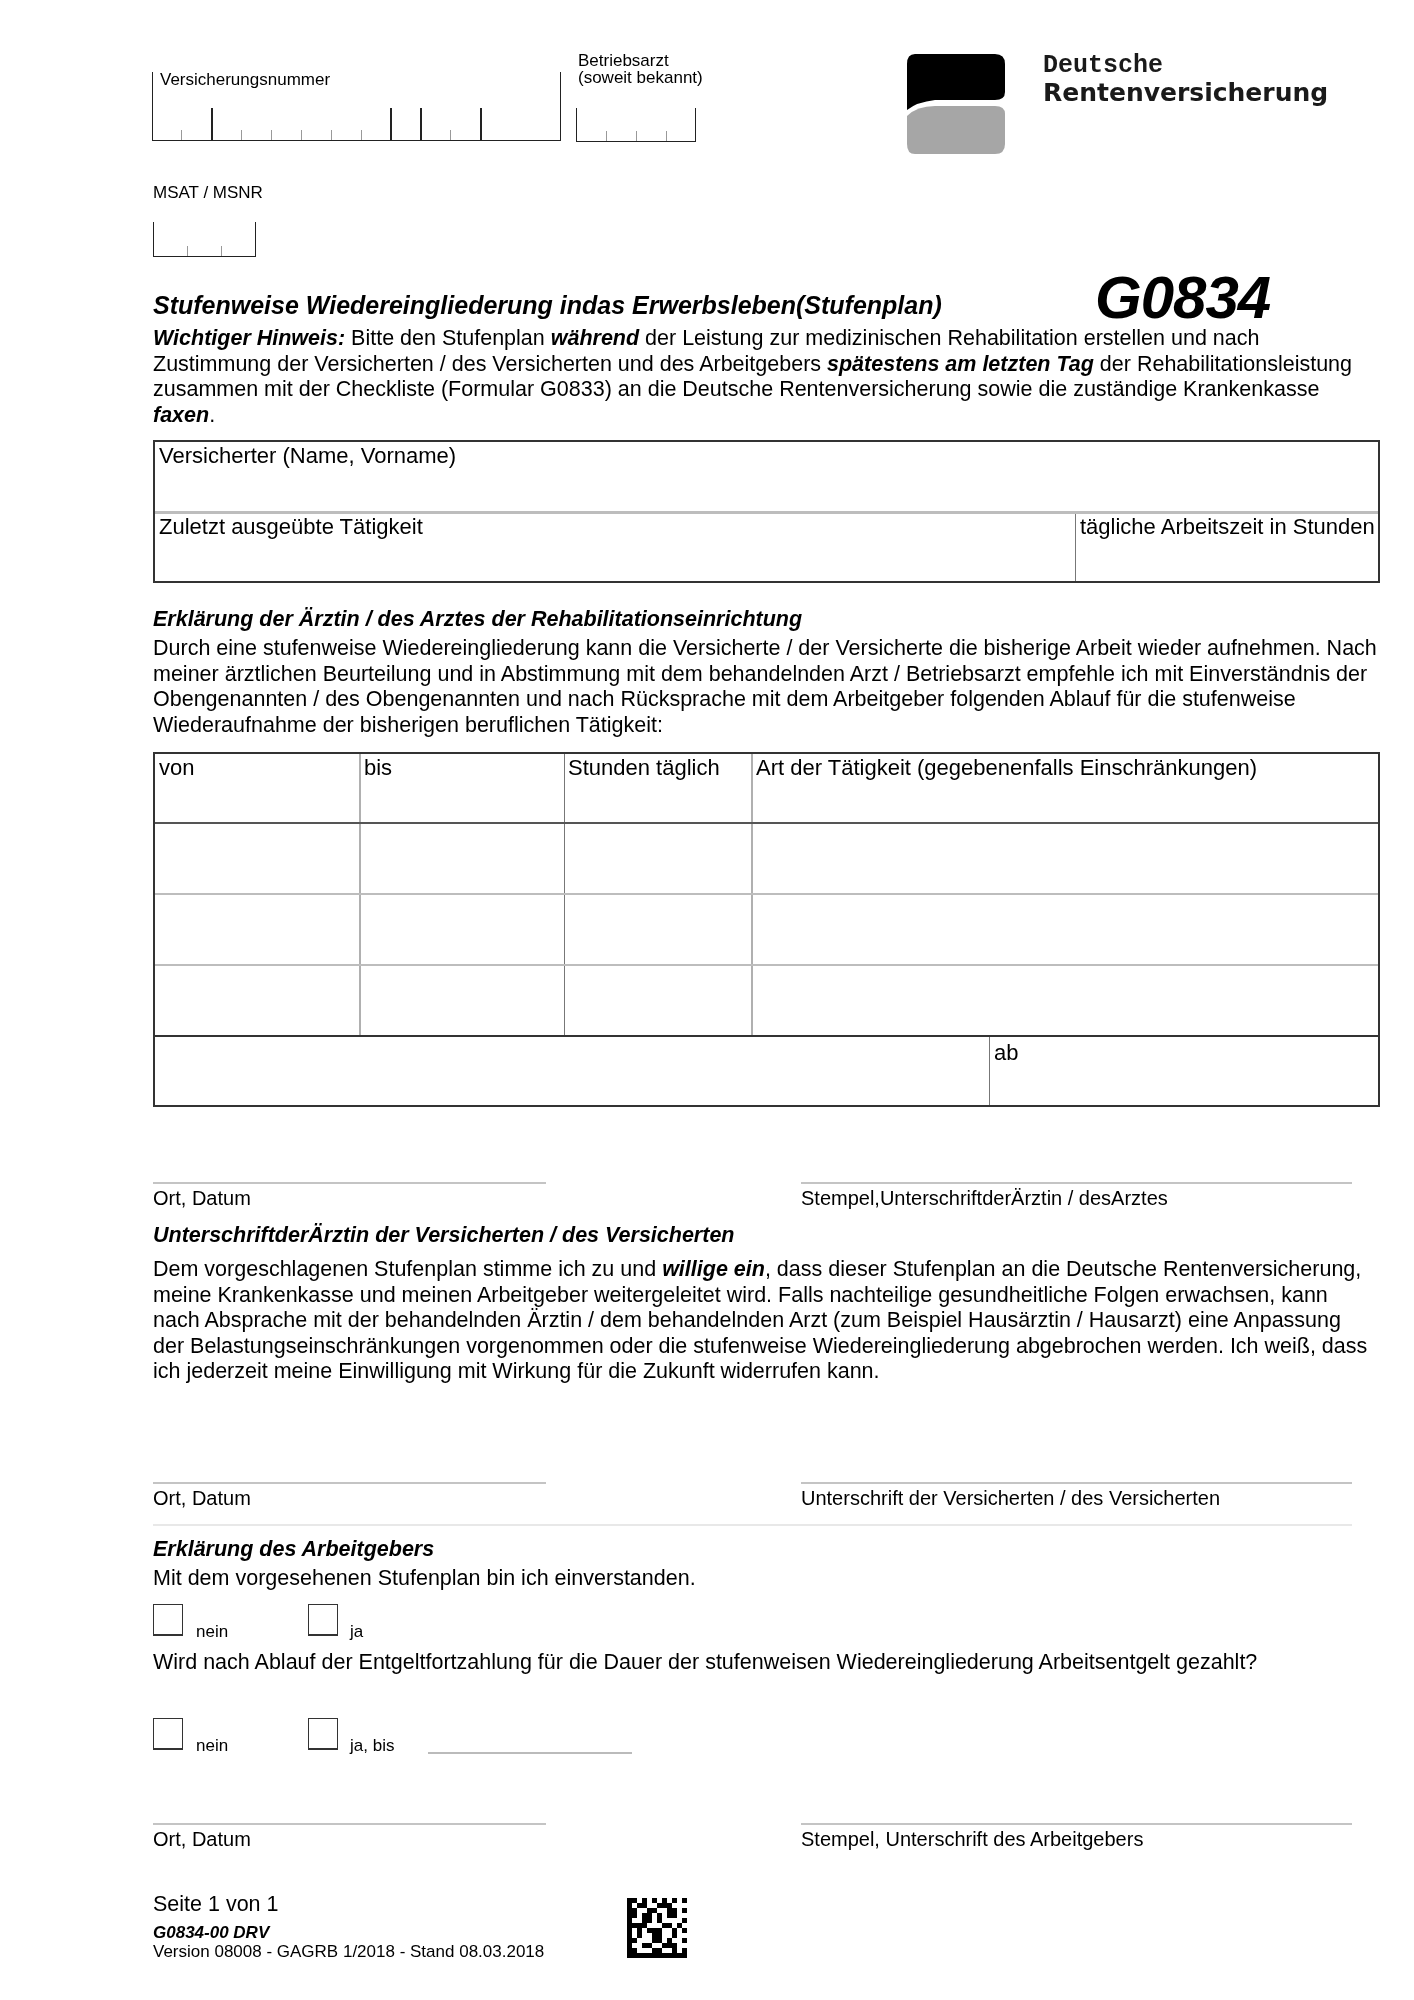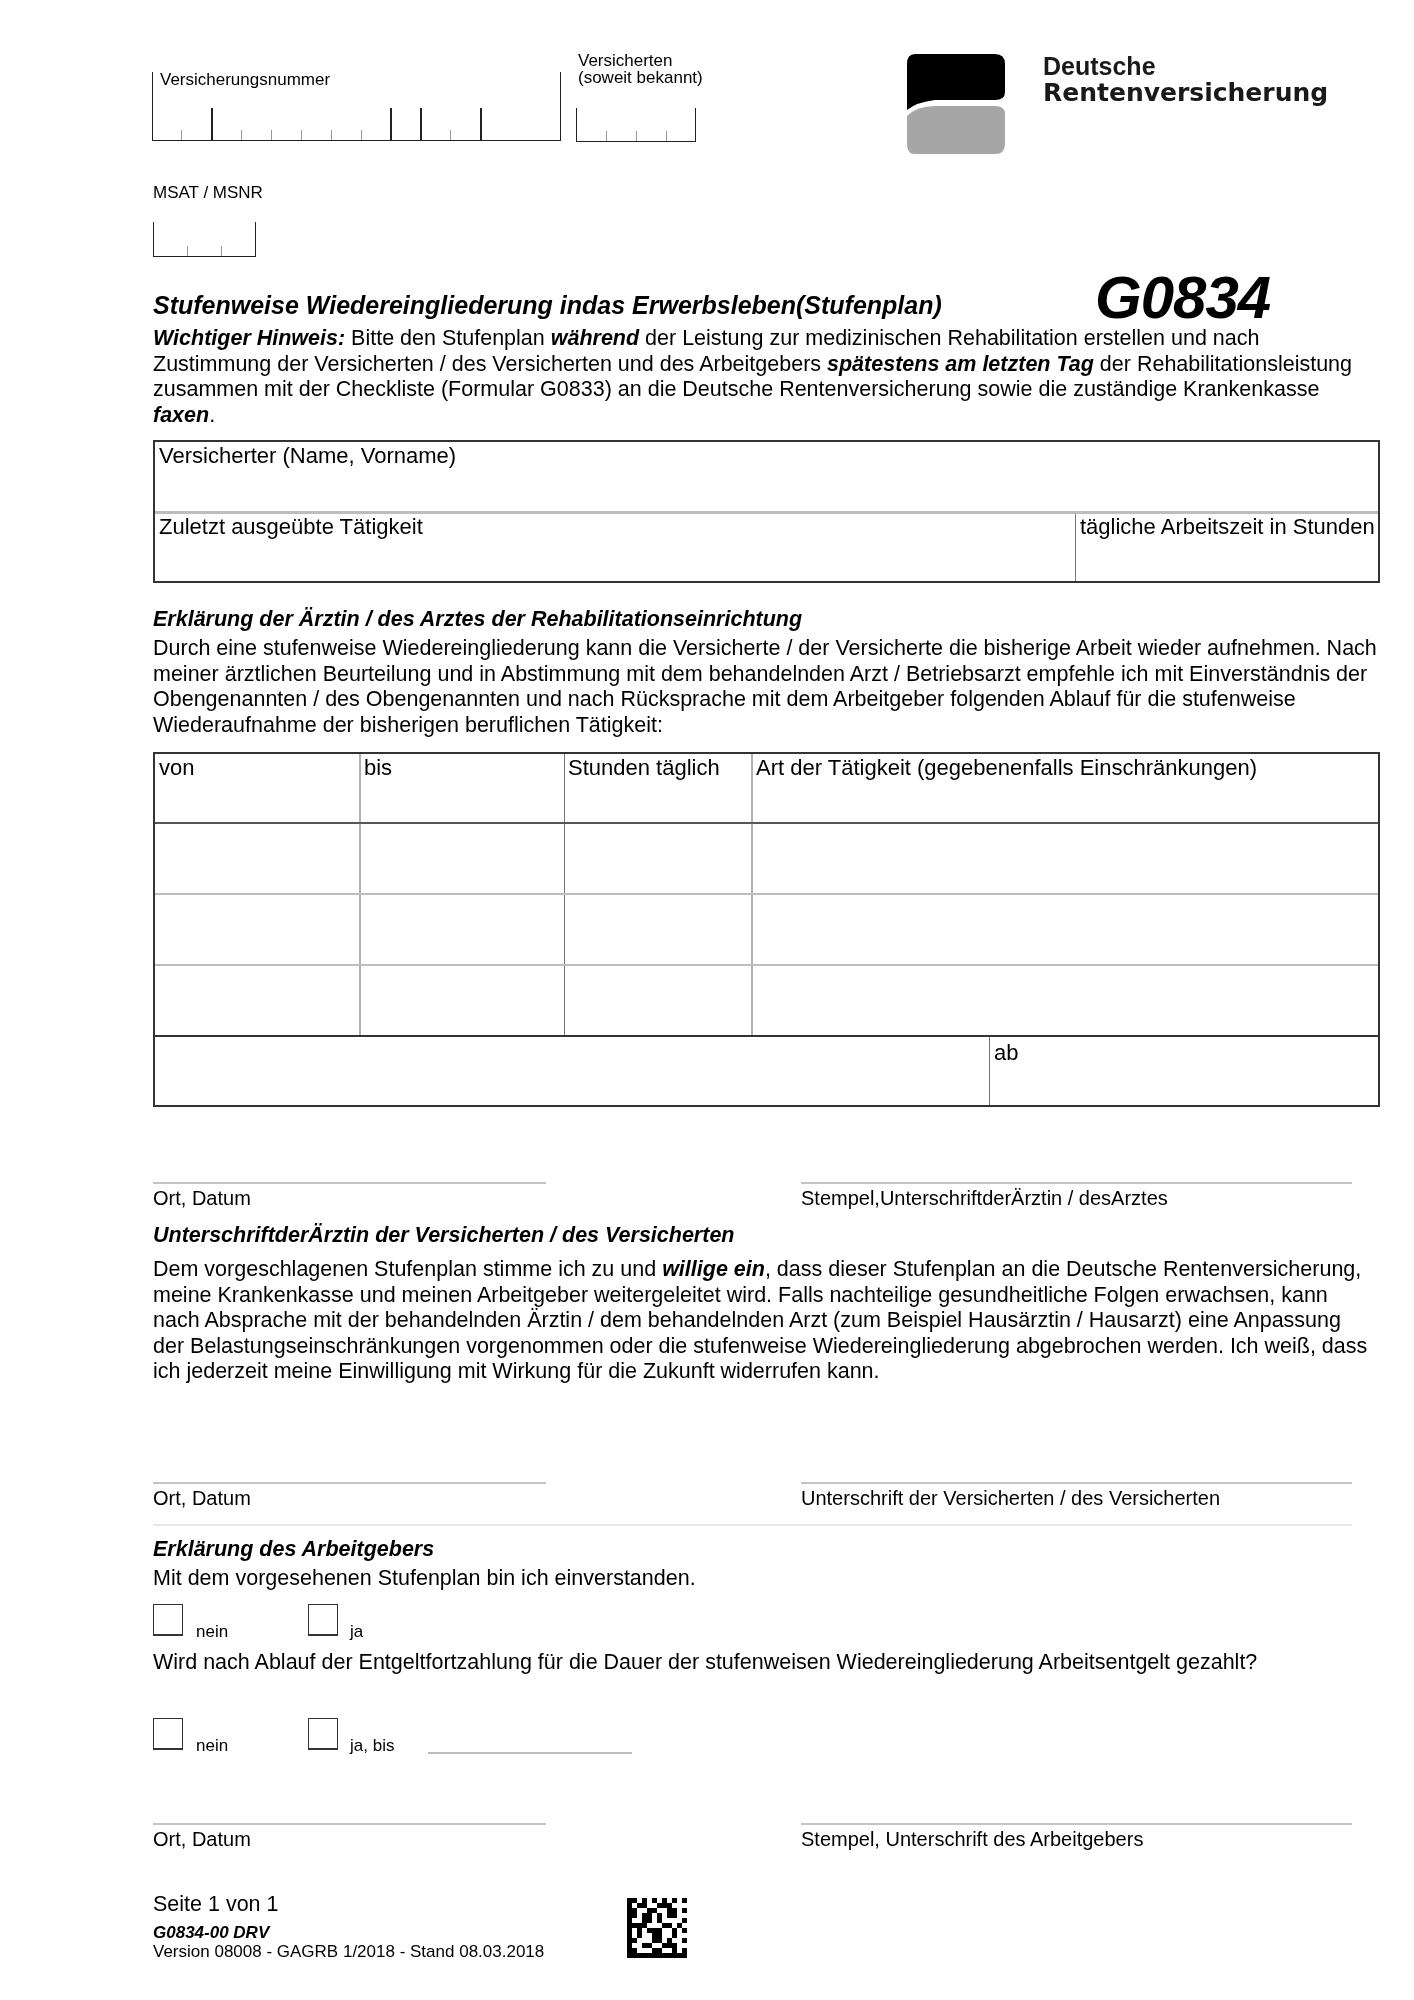--- a/index.html
+++ b/index.html
@@ -37,35 +37,35 @@
   <div class="tick" style="left:148px"></div>
   <div class="tick" style="left:178px"></div>
   <div class="tick" style="left:208px"></div>
   <div class="tick major" style="left:237px"></div>
   <div class="tick major" style="left:267px"></div>
   <div class="tick" style="left:297px"></div>
   <div class="tick major" style="left:327px"></div>
 </div>
 
 <div class="abs lbl" style="left:578px; top:52px; line-height:17px;">
-  <div>Versicherten</div>
+  <div>Betriebsarzt</div>
   <div>(soweit bekannt)</div>
 </div>
 <div class="comb" style="left:576px; top:108px; width:118px; height:33px;">
   <div class="tick" style="left:29px"></div>
   <div class="tick" style="left:59px"></div>
   <div class="tick" style="left:89px"></div>
 </div>
 
 <div class="abs" style="left:905px; top:50px; width:400px; height:110px;">
   <svg width="104" height="106" viewBox="0 0 104 106" style="position:absolute; left:0; top:0;">
     <path d="M10,4 H90 Q100,4 100,14 V42 Q100,50 90,50 H30 Q12,52 2,60 V14 Q2,4 10,4 Z" fill="#000"></path>
     <path d="M2,66 Q12,56 30,56 H90 Q100,56 100,64 V94 Q100,104 90,104 H10 Q2,104 2,94 Z" fill="#a6a6a6"></path>
   </svg>
-  <div style="position:absolute; left:138px; top:2px; font-family:Liberation Sans, sans-serif; font-weight:bold; font-size:25px; line-height:28px; color:#1a1a1a;">Deutsche</div>
+  <div style="position:absolute; left:138px; top:2px; font-family:Liberation Mono, monospace; font-weight:bold; font-size:25px; line-height:28px; color:#1a1a1a;">Deutsche</div>
   <div style="position:absolute; left:138px; top:29px; font-family:'DejaVu Sans', sans-serif; font-weight:bold; font-size:25px; line-height:28px; color:#1a1a1a;">Rentenversicherung</div>
 </div>
 
 <div class="abs lbl" style="left:153px; top:183px;">MSAT / MSNR</div>
 <div class="comb" style="left:153px; top:222px; width:101px; height:34px;">
   <div class="tick" style="left:33px"></div>
   <div class="tick" style="left:67px"></div>
 </div>
 
 <div class="abs" style="left:153px; top:290px; font-size:25px; font-weight:bold; font-style:italic; line-height:30px;">Stufenweise Wiedereingliederung indas Erwerbsleben(Stufenplan)</div>

